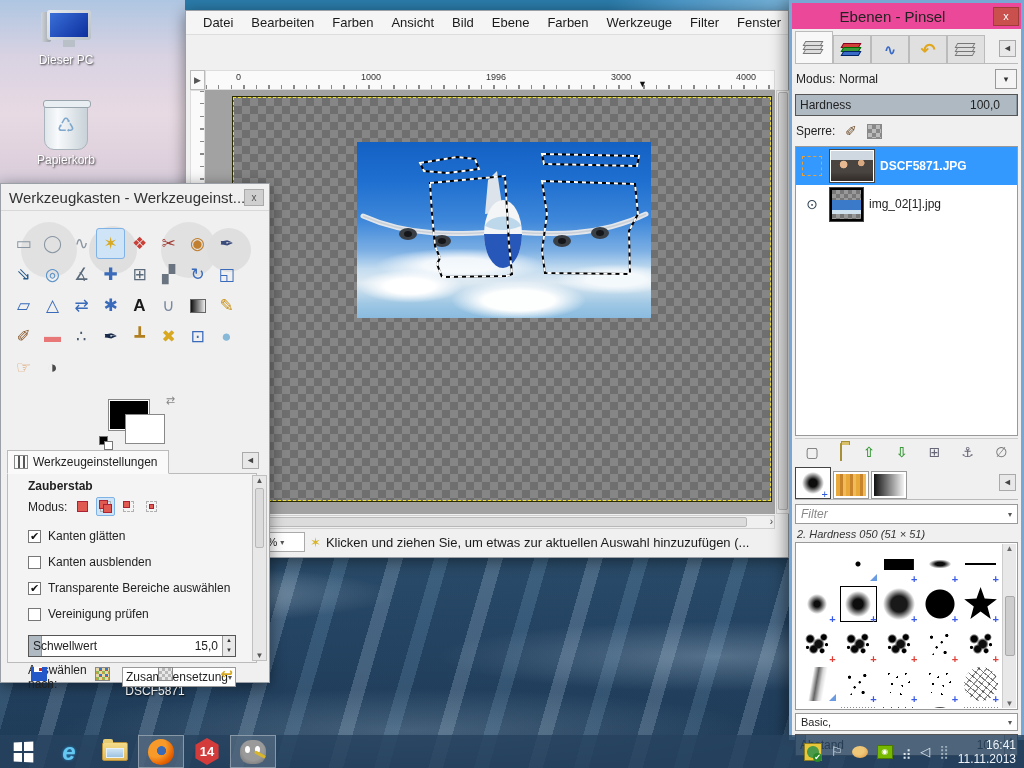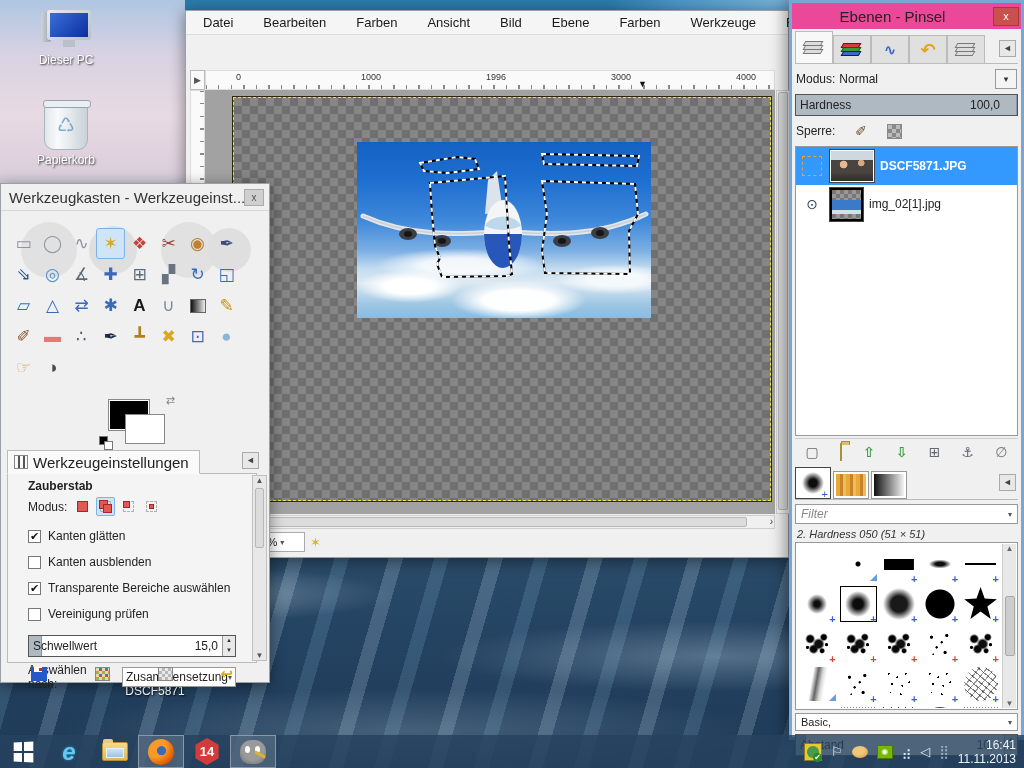--- a/index.html
+++ b/index.html
@@ -38,21 +38,21 @@
   .titlebar { position:relative; display:flex; align-items:center; background:#f0f0f0; border-bottom:1px solid #d8d8d8;}
   .title-text { flex:1; text-align:center; font-size:15px; color:#333; white-space:nowrap; overflow:hidden;}
 
   
   #gimp-win { left:185px; top:10px; width:604px; height:548px; }
   #gimp-title { height:34px; }
   #gimp-title .app-ico { width:20px; height:14px; margin-left:8px; background:linear-gradient(#8a8f94,#6a6f74); border-radius:3px;}
   .win-controls { display:flex; align-items:stretch; height:100%;}
   .wc-btn { width:32px; display:flex; align-items:center; justify-content:center; font-size:13px; color:#333;}
   .wc-close { background:#b8b8b8; color:#fff; width:40px;}
-  #menubar { display:flex; gap:16px; height:24px; align-items:center; background:#f5f5f5; border-bottom:1px solid #ddd; padding-left:10px;}
+  #menubar { display:flex; gap:4px; height:24px; align-items:center; background:#f5f5f5; border-bottom:1px solid #ddd; padding-left:10px;}
   #menubar .menu-item { padding:3px 7px; font-size:13px; color:#1a1a1a;}
   
   #ruler-corner { position:absolute; left:4px; top:59px; width:15px; height:20px; border:1px solid #bbb; background:#fafafa; font-size:9px; color:#555; text-align:center; line-height:18px;}
   #h-ruler { position:absolute; left:19px; top:59px; width:570px; height:20px; background:#fafafa; border:1px solid #ddd; overflow:hidden;
     background-image:repeating-linear-gradient(90deg, #888 0 1px, transparent 1px 12.5px); background-size:100% 6px; background-position:0 14px; background-repeat:no-repeat;}
   .ruler-num { position:absolute; top:1px; font-size:9px; color:#333;}
   #ruler-marker { position:absolute; top:8px; font-size:9px; color:#111;}
   #v-ruler { position:absolute; left:4px; top:79px; width:15px; height:424px; background:#fafafa; border:1px solid #ddd;
     background-image:repeating-linear-gradient(180deg, #888 0 1px, transparent 1px 12.5px); background-size:6px 100%; background-position:9px 0; background-repeat:no-repeat;}
   
@@ -94,21 +94,21 @@
   .grad-chip { width:16px; height:14px; background:linear-gradient(90deg,#111,#eee); border:1px solid #666;}
   
   #color-widget { position:absolute; left:100px; top:212px; width:70px; height:50px;}
   #fg-swatch { position:absolute; left:8px; top:4px; width:40px; height:30px; background:#000; border:1px solid #fff; box-shadow:0 0 0 1px #888;}
   #bg-swatch { position:absolute; left:24px; top:18px; width:40px; height:30px; background:#fff; border:1px solid #888;}
   #swap-colors { position:absolute; right:-4px; top:-2px; color:#888; font-size:11px;}
   #default-colors { position:absolute; left:-2px; bottom:-4px; width:14px; height:14px;}
   #default-colors .b{position:absolute;left:0;top:0;width:9px;height:9px;background:#000;border:1px solid #777;}
   #default-colors .w{position:absolute;right:0;bottom:0;width:9px;height:9px;background:#fff;border:1px solid #777;}
   
-  #opt-tab { position:absolute; left:6px; top:266px; height:24px; padding:0 10px 0 6px; background:#fafafa; border:1px solid #bbb; border-bottom:1px solid #fafafa; display:flex; align-items:center; gap:5px; font-size:15px; z-index:2;}
+  #opt-tab { position:absolute; left:6px; top:266px; height:24px; padding:0 10px 0 6px; background:#fafafa; border:1px solid #bbb; border-bottom:1px solid #fafafa; display:flex; align-items:center; gap:5px; font-size:12px; z-index:2;}
   .opt-tab-icon { width:14px; height:14px; border:1px solid #888; background:
      linear-gradient(90deg,transparent 3px,#555 3px 5px,transparent 5px 8px,#555 8px 10px,transparent 10px);}
   #opt-collapse { position:absolute; right:10px; top:268px; width:17px; height:17px; border:1px solid #aaa; background:#e8e8e8; text-align:center; line-height:15px; font-size:9px; color:#444;}
   #opt-panel { position:absolute; left:6px; top:289px; width:250px; height:190px; border:1px solid #bbb; background:#f4f4f4; padding:5px 20px 4px 20px;}
   #opt-tool-name { font-weight:bold; font-size:12px; margin-bottom:4px;}
   #mode-row { display:flex; align-items:center; gap:6px; margin-bottom:7px;}
   .mode-btn { width:19px; height:19px; border:1px solid transparent; border-radius:2px; position:relative; }
   .mode-btn.sel { background:#cfe4f7; border-color:#7fb2e5;}
   .mode-btn i { position:absolute; inset:3px; border:1px dashed #b0b0b0;}
   .mode-btn b { position:absolute; background:#e05a52; border:1px solid #a23; }
@@ -145,21 +145,21 @@
   .stack i { position:absolute; left:0; width:18px; height:5px; transform:skewX(-30deg); border:1px solid #777; background:#ddd;}
   .stack i:nth-child(1){top:0;} .stack i:nth-child(2){top:4px;} .stack i:nth-child(3){top:8px;}
   .stack.rgb i:nth-child(1){background:#d04038;border-color:#802;}
   .stack.rgb i:nth-child(2){background:#3a9a3a;border-color:#060;}
   .stack.rgb i:nth-child(3){background:#3a6ac8;border-color:#026;}
   .undo-glyph { color:#e0a61e; font-size:18px; font-weight:bold;}
   .paths-glyph { color:#3a6ac8; font-size:15px; font-weight:bold;}
   .collapse-btn { position:absolute; right:2px; top:8px; width:17px; height:17px; border:1px solid #aaa; background:#e8e8e8; text-align:center; line-height:15px; font-size:9px; color:#444;}
   #mode-row-ly { display:flex; align-items:center; margin-top:5px; gap:4px; padding:0 1px;}
   #mode-dd-btn { margin-left:auto; width:22px; height:20px; border:1px solid #999; background:#f4f4f4; text-align:center; line-height:18px; font-size:9px; color:#333;}
-  #lock-row { display:flex; align-items:center; gap:20px; height:24px; margin-top:3px; padding:0 1px;}
+  #lock-row { display:flex; align-items:center; gap:10px; height:24px; margin-top:3px; padding:0 1px;}
   .brush-glyph { font-size:14px; color:#6a4a28;}
   .chk14 { width:15px; height:15px; border:1px solid #888;
     background:linear-gradient(45deg,#888 25%,transparent 25%,transparent 75%,#888 75%),linear-gradient(45deg,#888 25%,#bbb 25%,#bbb 75%,#888 75%); background-size:8px 8px; background-position:0 0,4px 4px;}
   #layer-list { margin-top:3px; height:290px; background:#fff; border:1px solid #999; overflow:hidden;}
   .layer-row { display:flex; align-items:center; height:38px; gap:6px; padding:0 4px;}
   .layer-row.sel { background:#39f; color:#fff;}
   .vis-cell { width:24px; height:24px; display:flex; align-items:center; justify-content:center;}
   .eye-glyph { font-size:14px; color:#345;}
   .float-box { width:20px; height:20px; border:1px dashed #e8a03a;}
   .thumb { border:1px solid #fff; box-shadow:0 0 0 1px #444;}
@@ -373,20 +373,21 @@
     <div id="statusbar">
       <div class="mini-select" style="width:42px;">
         <span>px</span>
           <span class="caret">▾</span>
       </div>
       <div class="mini-select" style="width:66px;">
         <span>12,5 %</span>
           <span class="caret">▾</span>
       </div>
       <span class="wand-glyph">✶</span>
+      <div id="status-hint">Klicken und ziehen Sie, um etwas zur aktuellen Auswahl hinzuzufügen (...</div>
     </div>
   </div>
 
   <div class="win" id="toolbox-win">
     <div class="titlebar" id="tb-title">
       <div class="title-text">Werkzeugkasten - Werkzeugeinst...</div>
       <div class="small-close">x</div>
     </div>
     <div id="wilber-mark">
       <i style="left:10px; top:6px; width:56px; height:56px;"></i>

